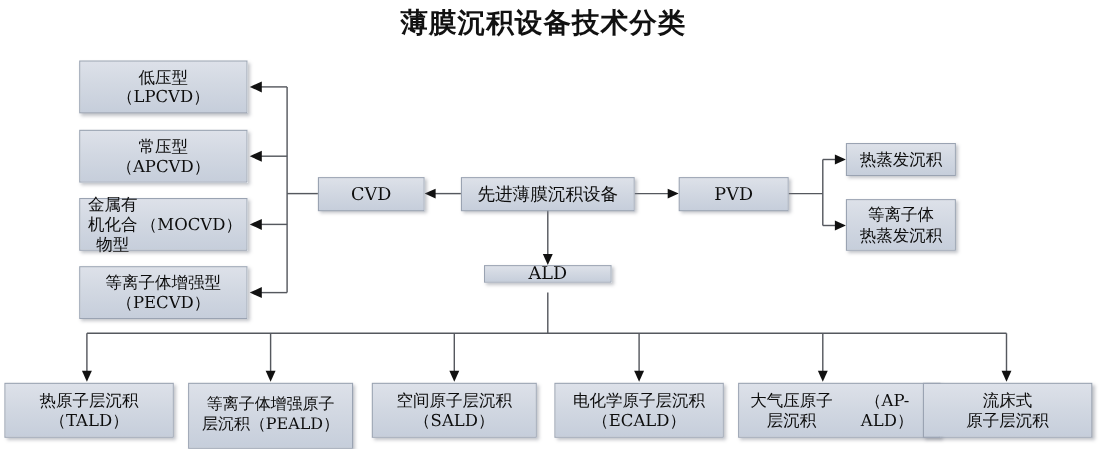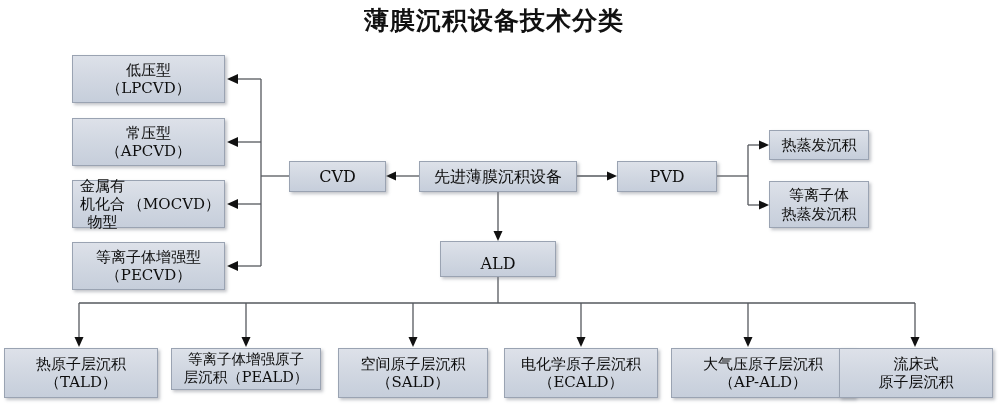--- a/index.html
+++ b/index.html
@@ -101,21 +101,21 @@
   </div>
 
   <div class="node t16" style="left:289px;top:161px;width:97px;height:31px;">
     <span>CVD</span>
   </div>
 
   <div class="node t16" style="left:617px;top:161px;width:100px;height:31px;">
     <span>PVD</span>
   </div>
 
-  <div class="node t16" style="left:440px;top:241px;width:116px;height:36px;align-items:flex-end;">
+  <div class="node t16" style="left:440px;top:241px;width:116px;height:16px;">
     <span>ALD</span>
   </div>
 
   <div class="node t15" style="left:72px;top:55px;width:153px;height:48px;flex-direction:column;">
     <span>低压型</span>
     <span>（LPCVD）</span>
   </div>
 
   <div class="node t15" style="left:72px;top:118px;width:153px;height:48px;flex-direction:column;">
     <span>常压型</span>
@@ -139,36 +139,36 @@
   <div class="node t15" style="left:769px;top:181px;width:100px;height:47px;flex-direction:column;">
     <span>等离子体</span>
     <span>热蒸发沉积</span>
   </div>
 
   <div class="node t15" style="left:4px;top:348px;width:154px;height:50px;flex-direction:column;">
     <span>热原子层沉积</span>
     <span>（TALD）</span>
   </div>
 
-  <div class="node t14" style="left:171px;top:348px;width:150px;height:42px;flex-direction:column;">
+  <div class="node t14" style="left:171px;top:348px;width:150px;height:60px;flex-direction:column;">
     <span>等离子体增强原子</span>
     <span>层沉积（PEALD）</span>
   </div>
 
   <div class="node t15" style="left:338px;top:348px;width:150px;height:50px;flex-direction:column;">
     <span>空间原子层沉积</span>
     <span>（SALD）</span>
   </div>
 
   <div class="node t15" style="left:504px;top:348px;width:154px;height:50px;flex-direction:column;">
     <span>电化学原子层沉积</span>
     <span>（ECALD）</span>
   </div>
 
-  <div class="node t15" style="left:671px;top:348px;width:184px;height:50px;flex-direction:column;">
+  <div class="node t15" style="left:671px;top:348px;width:184px;height:50px;flex-direction:row;">
     <span>大气压原子层沉积</span>
     <span>（AP-ALD）</span>
   </div>
 
   <div class="node t15" style="left:839px;top:348px;width:154px;height:50px;flex-direction:column;">
     <span>流床式</span>
     <span>原子层沉积</span>
   </div>
 
 </div>

